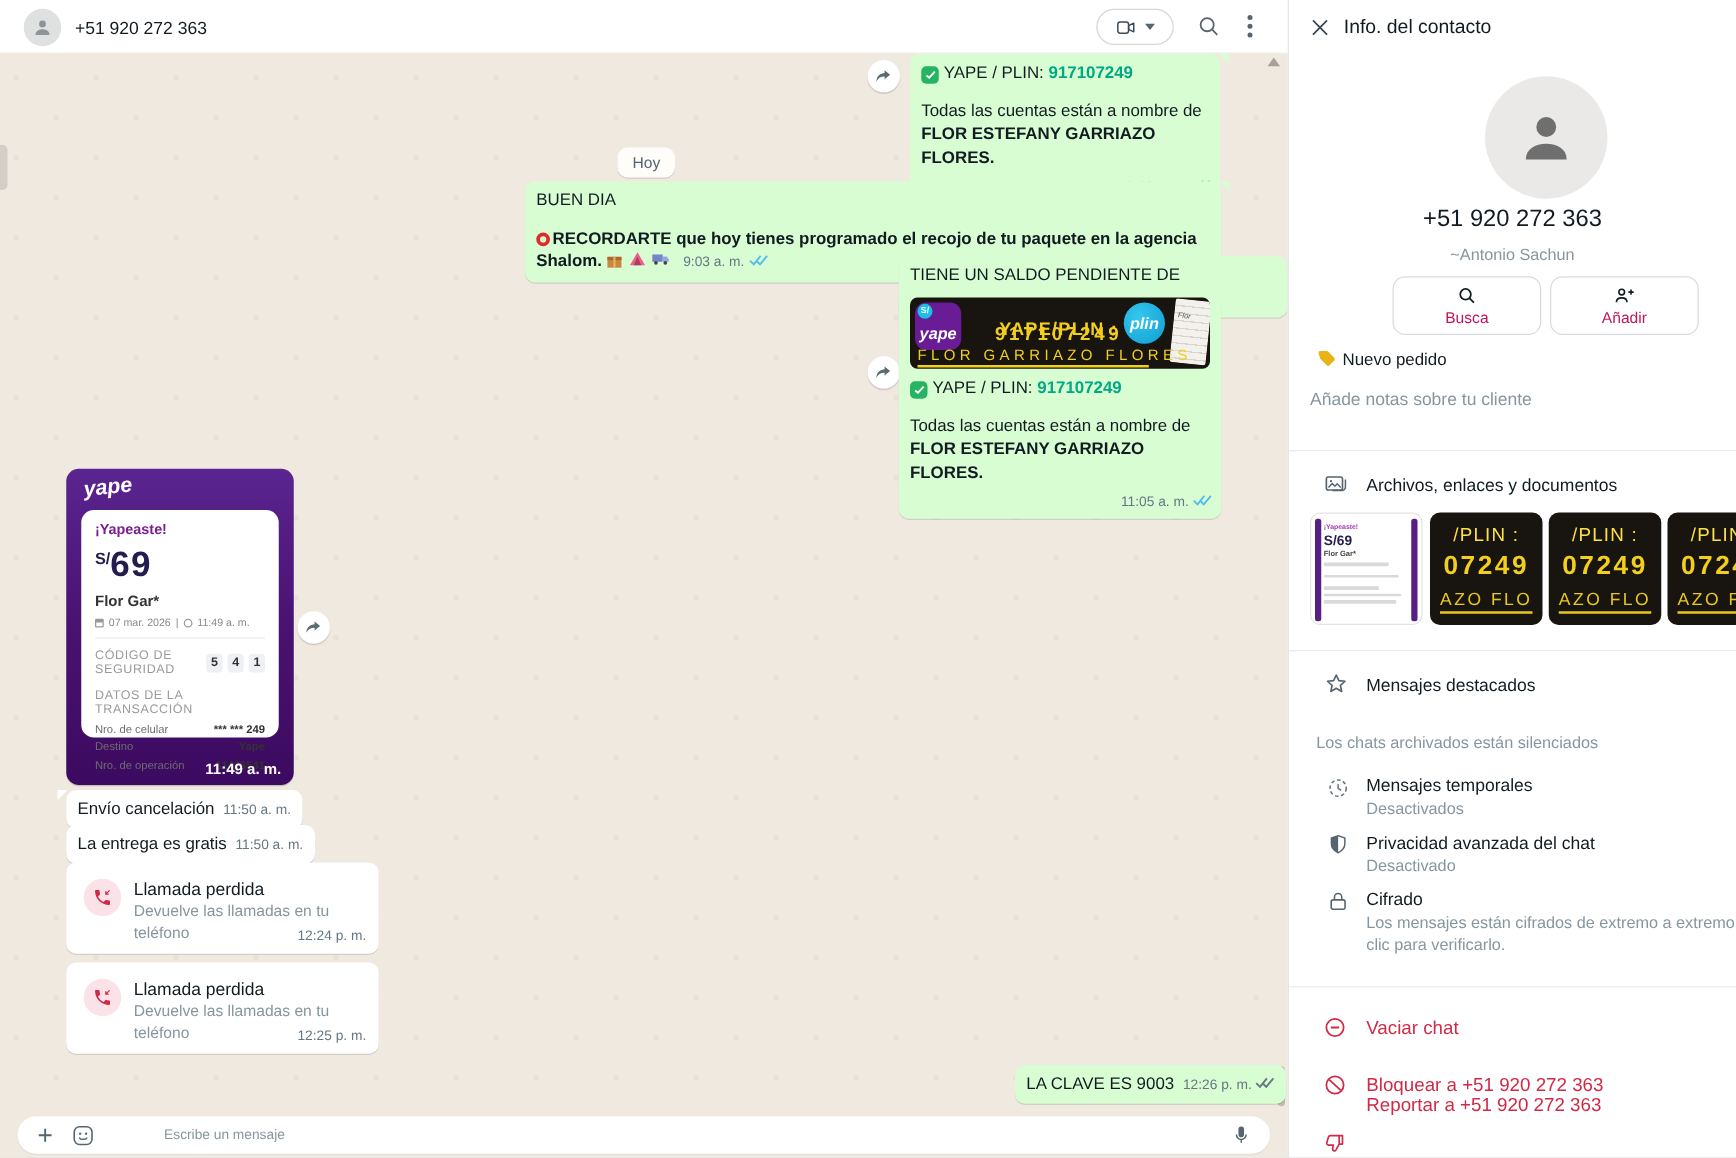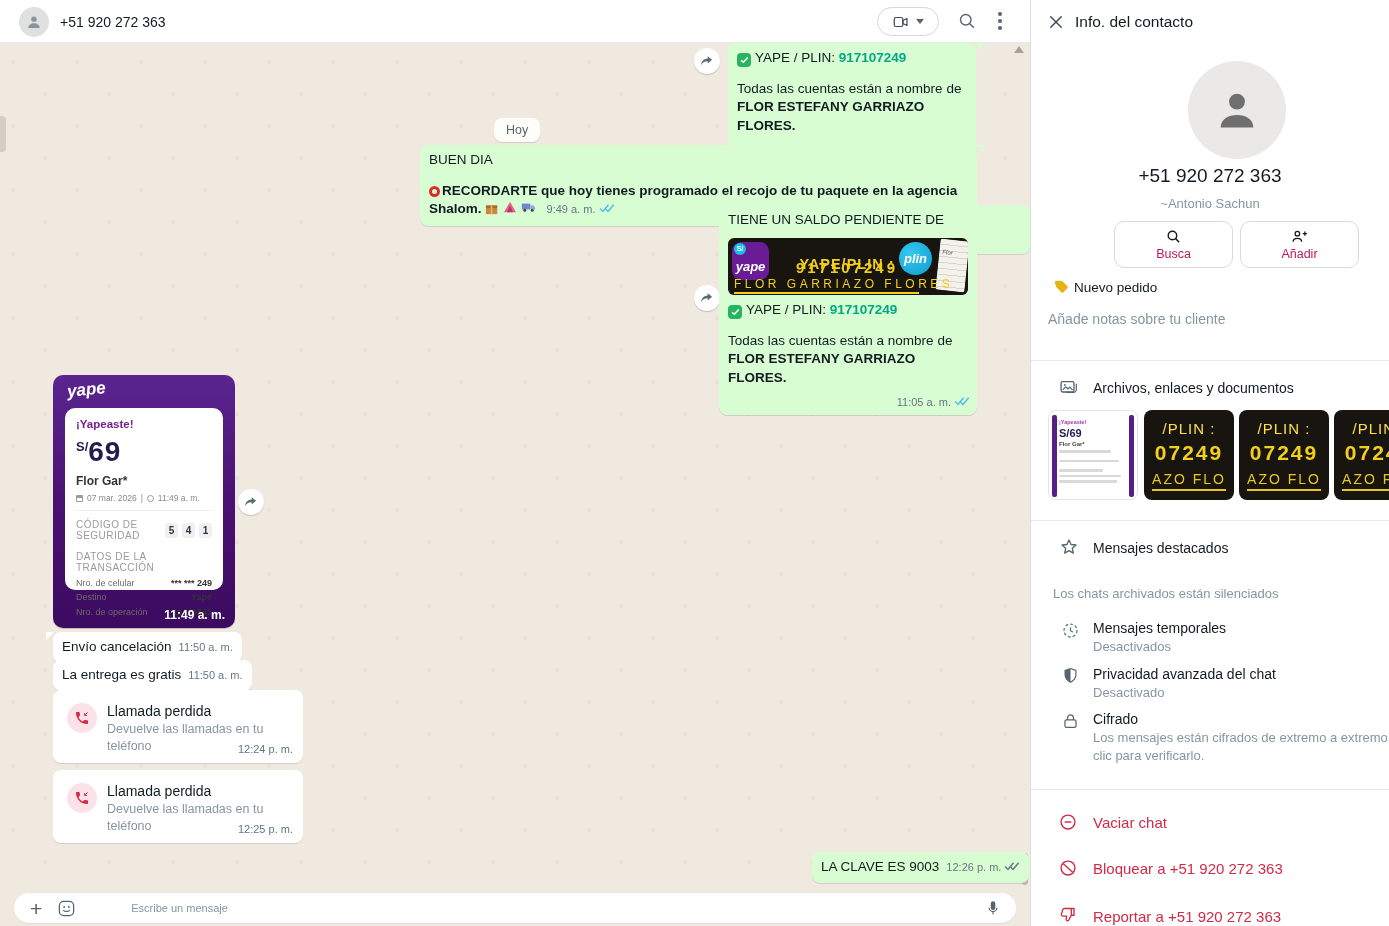--- a/index.html
+++ b/index.html
@@ -229,21 +229,21 @@
         <svg width="14" height="13" viewBox="0 0 16 15">
             <path d="M8 2 L15 14 H1z" fill="#e8638c"></path>
             <path d="M8 6 L11.5 14 h-7z" fill="#b23a63"></path>
           </svg>
         <svg width="15" height="13" viewBox="0 0 18 15">
             <rect x="1" y="4" width="10" height="7" fill="#7286c9"></rect>
             <path d="M11 6 h4 l2 3 v2 h-6z" fill="#9aa8d8"></path>
             <circle cx="4.5" cy="12" r="1.8" fill="#444"></circle>
             <circle cx="13.5" cy="12" r="1.8" fill="#444"></circle>
           </svg>
-        <span class="meta meta-i"><span>9:49 a. m.</span><svg class="checks" width="16" height="11" viewBox="0 0 16 11">
+        <span class="meta meta-i"><span>9:03 a. m.</span><svg class="checks" width="16" height="11" viewBox="0 0 16 11">
               <path d="M1 5.5 L4 8.5 L9.5 1.7" stroke="#53bdeb" stroke-width="1.5" fill="none"></path>
               <path d="M6.3 5.8 L9 8.5 L14.7 1.7" stroke="#53bdeb" stroke-width="1.5" fill="none"></path>
             </svg></span>
       </div>
     </div>
 
     <div class="bubble green" style="left:719px; top:162px;">
       <span>TIENE UN SALDO PENDIENTE DE S/69</span><span class="meta meta-i"><span>11:04 a. m.</span><svg class="checks" width="16" height="11" viewBox="0 0 16 11">
             <path d="M1 5.5 L4 8.5 L9.5 1.7" stroke="#53bdeb" stroke-width="1.5" fill="none"></path>
             <path d="M6.3 5.8 L9 8.5 L14.7 1.7" stroke="#53bdeb" stroke-width="1.5" fill="none"></path>
@@ -510,15 +510,15 @@
         <circle cx="12" cy="12" r="8.3" fill="none" stroke="#d02a47" stroke-width="1.7"></circle>
         <path d="M6.4 6.9 L17.6 17.1" stroke="#d02a47" stroke-width="1.7"></path>
       </svg>
     <div class="danger" style="top:860px;">Bloquear a +51 920 272 363</div>
 
     <svg style="position:absolute; left:27px; top:904px;" width="20" height="20" viewBox="0 0 24 24">
         <g transform="rotate(180 12 12)">
           <path d="M8 10.5 l3.2-5.8 a1.7 1.7 0 0 1 3.1 1.1 l-.7 3.7 h4.6 a1.8 1.8 0 0 1 1.7 2.3 l-1.6 5.4 a2 2 0 0 1 -1.9 1.4 H8z M8 10.5 V18.6 M8 18.6 H4.8 V10.5 H8" fill="none" stroke="#d02a47" stroke-width="1.6" stroke-linejoin="round"></path>
         </g>
       </svg>
-    <div class="danger" style="top:908px;">Reportar a +51 920 272 363</div>
+    <div class="danger" style="top:876px;">Reportar a +51 920 272 363</div>
   </div>
 </div>
 
 </body></html>

